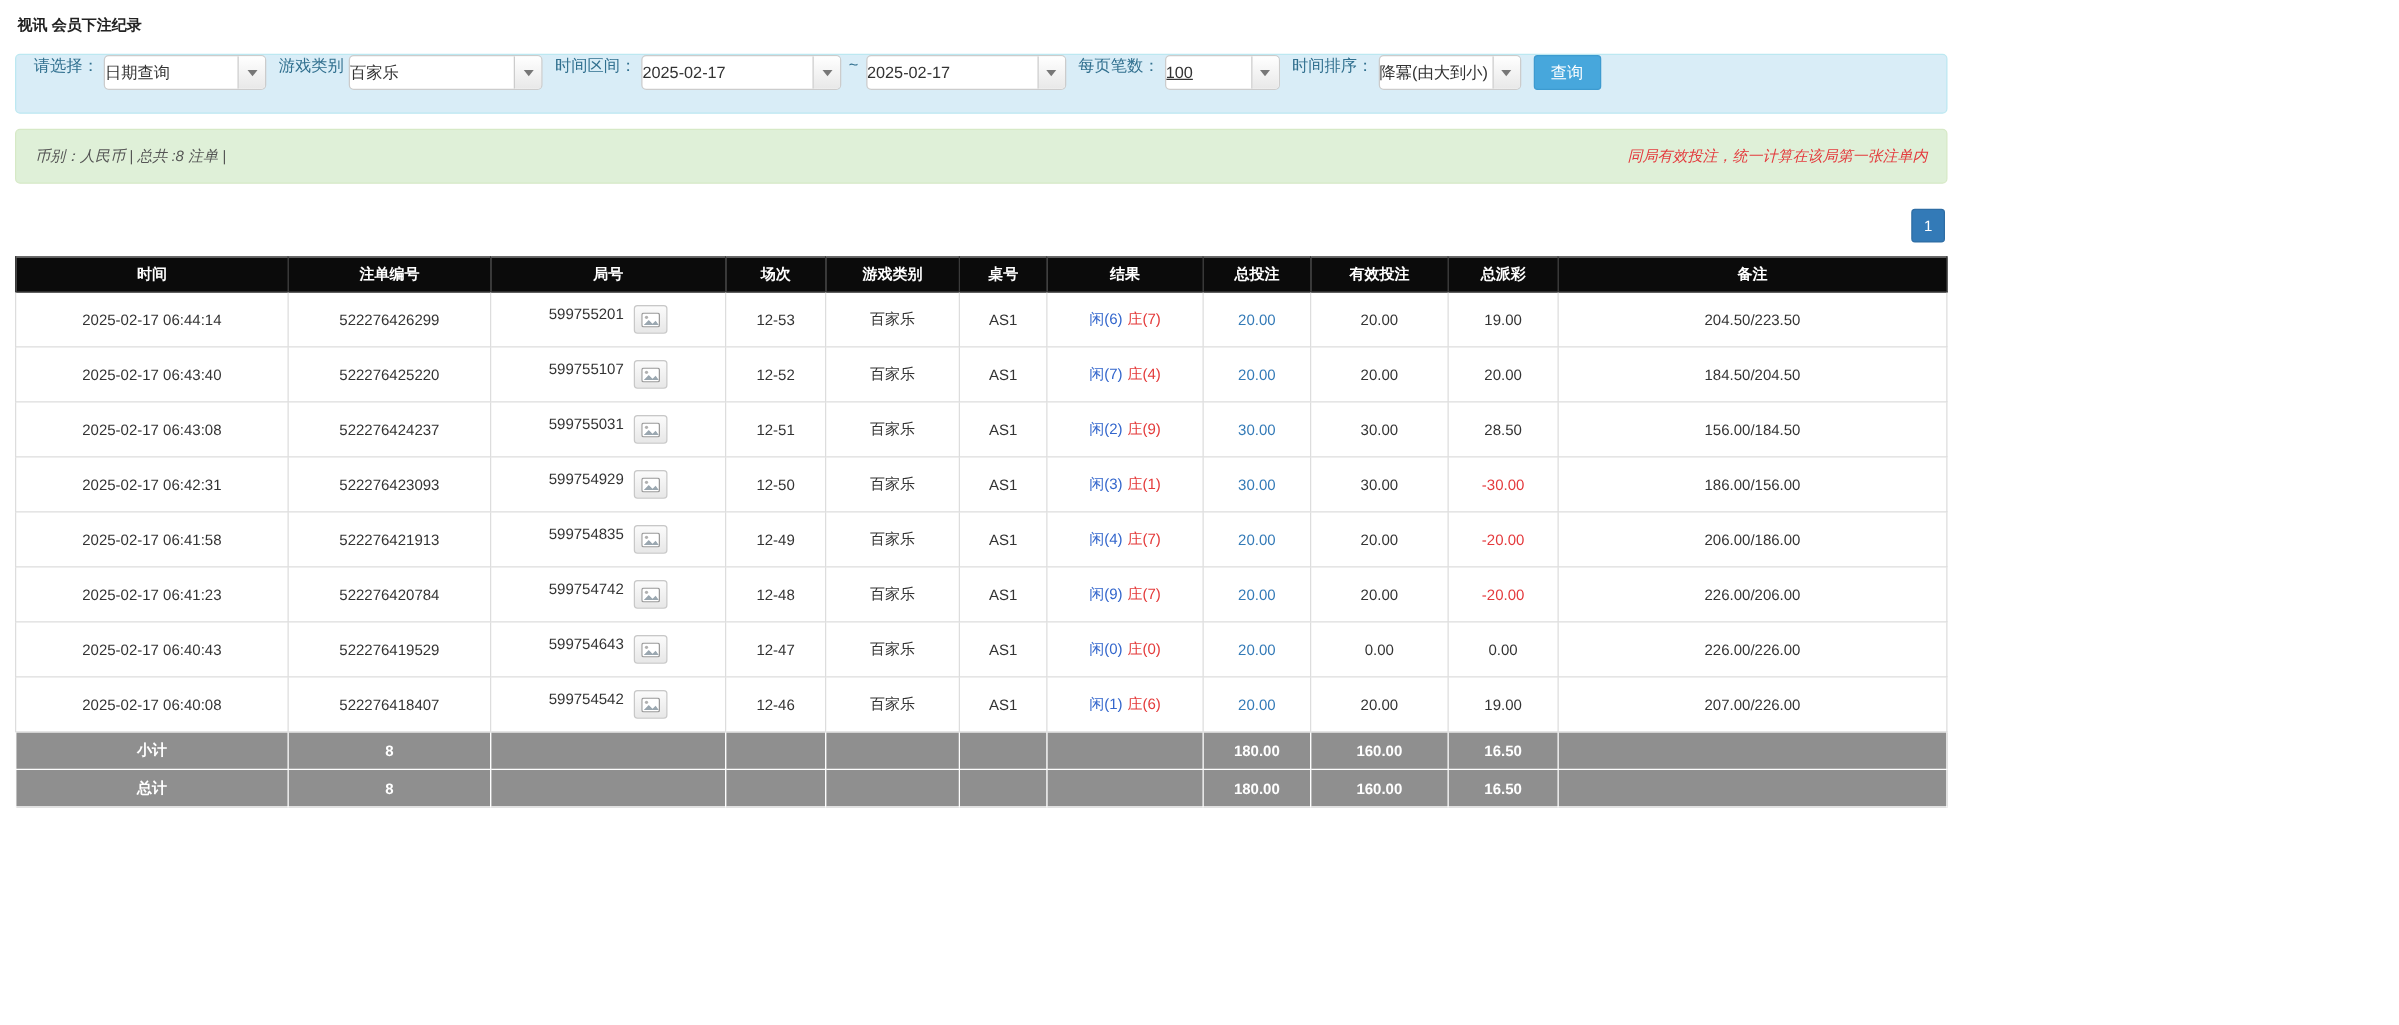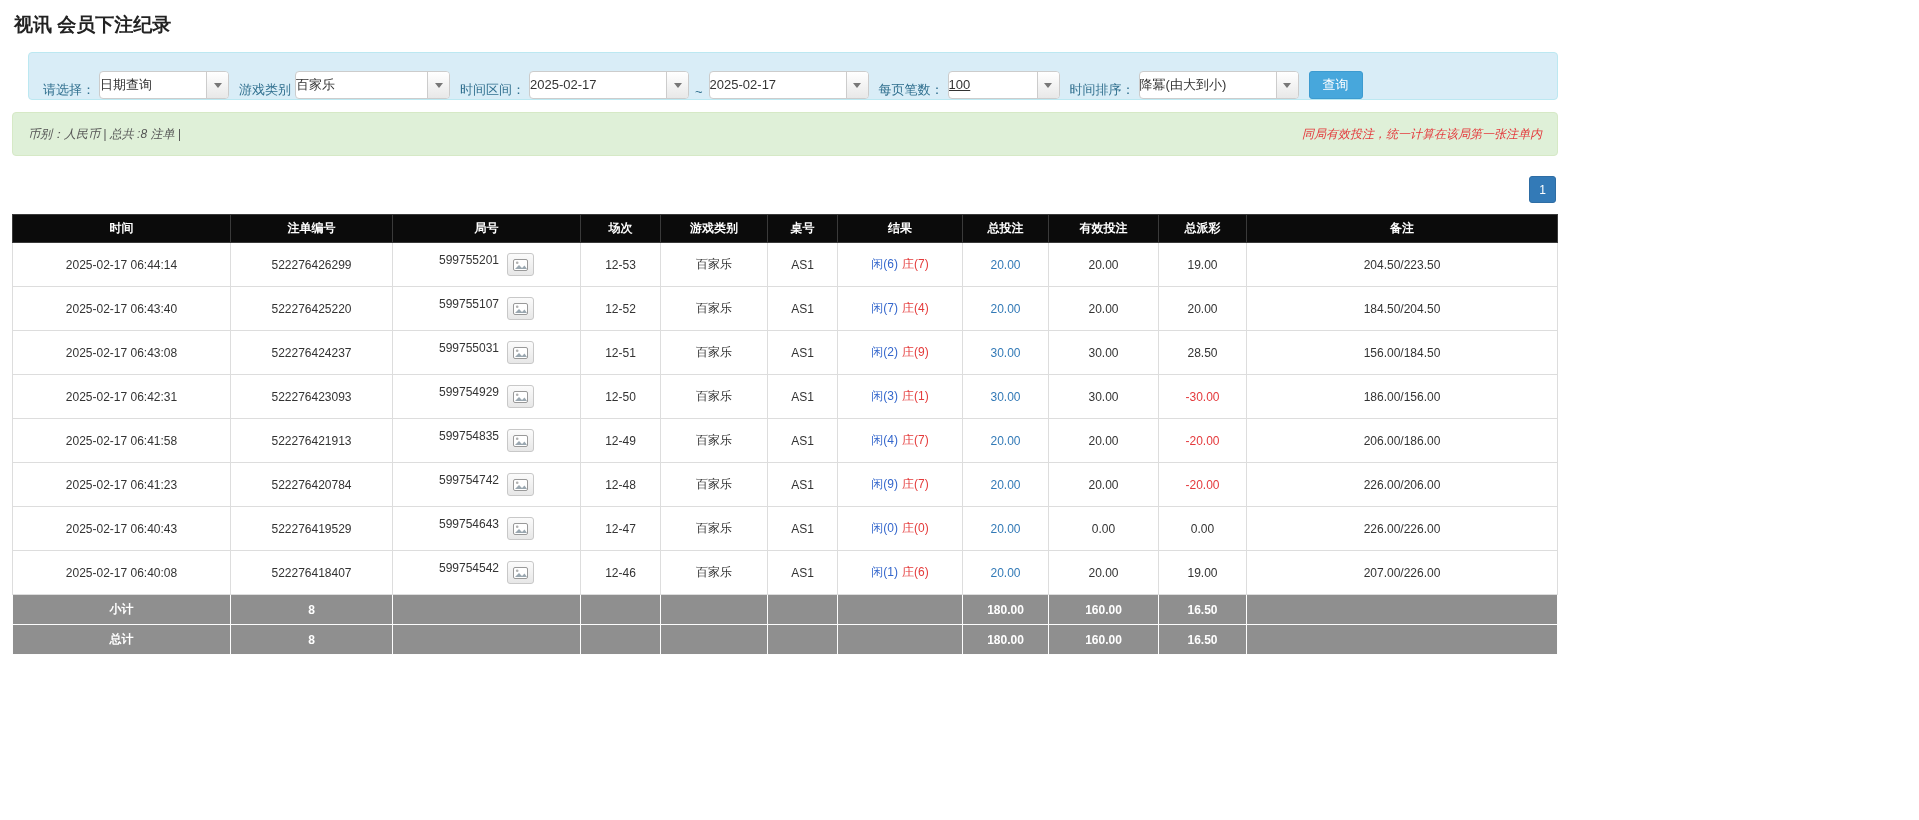--- a/index.html
+++ b/index.html
@@ -4,30 +4,30 @@
 <style>
   * { box-sizing: border-box; }
   html, body { margin: 0; padding: 0; background: #fff; }
   body {
     width: 1919px; height: 820px; overflow: hidden;
     font-family: "Liberation Sans", "DejaVu Sans", sans-serif;
     color: #333; font-size: 13px;
   }
   .container { width: 1546px; margin-left: 12px; padding-top: 10px; }
 
-  .page-title { font-size: 19px; font-weight: 600; color: #222; margin: 2px 0 14px 2px; }
+  .page-title { font-size: 12px; font-weight: 600; color: #222; margin: 2px 0 14px 2px; }
 
   
   .filter-bar {
     background: var(--info-bg, #d9edf7);
     border: 1px solid var(--info-border, #bce8f1);
     border-radius: 4px;
     height: 48px;
-    display: flex; align-items: flex-end;
-    padding: 0 12px; white-space: nowrap; margin-left: 16px;
+    display: flex; align-items: flex-start;
+    padding: 0 12px; white-space: nowrap;
   }
   .flabel { color: var(--info-text, #31708f); font-size: 13px; margin: 0 4px 0 10px; }
   .flabel.first { margin-left: 2px; }
   .combo {
     display: inline-flex; align-items: stretch;
     background: #fff; border: 1px solid #ccc; border-radius: 4px;
     height: 28px; overflow: hidden; vertical-align: middle; cursor: pointer;
   }
   .combo-text {
     flex: 1; padding: 0 0; line-height: 26px; font-size: 13px; color: #333;
@@ -37,21 +37,21 @@
     width: 22px; border-left: 1px solid #ccc;
     background: linear-gradient(#ffffff, #e8e8e8);
     display: flex; align-items: center; justify-content: center;
   }
   .caret {
     width: 0; height: 0;
     border-left: 4px solid transparent; border-right: 4px solid transparent;
     border-top: 5px solid #777;
   }
   .w130 { width: 130px; } .w155 { width: 155px; } .w148 { width: 160px; }
-  .w92 { width: 112px; text-decoration: underline; } .w138 { width: 160px; }
+  .w92 { width: 92px; text-decoration: underline; } .w138 { width: 114px; }
   .tilde { color: #31708f; margin: 0 6px; }
   .search-btn {
     margin-left: 10px; height: 28px; padding: 0 13px;
     background: var(--accent-light, #47a7dc); color: #fff;
     border: 1px solid #3d9bd0; border-radius: 3px; font-size: 13px; cursor: pointer;
     font-family: inherit;
   }
 
   
   .summary-bar {

